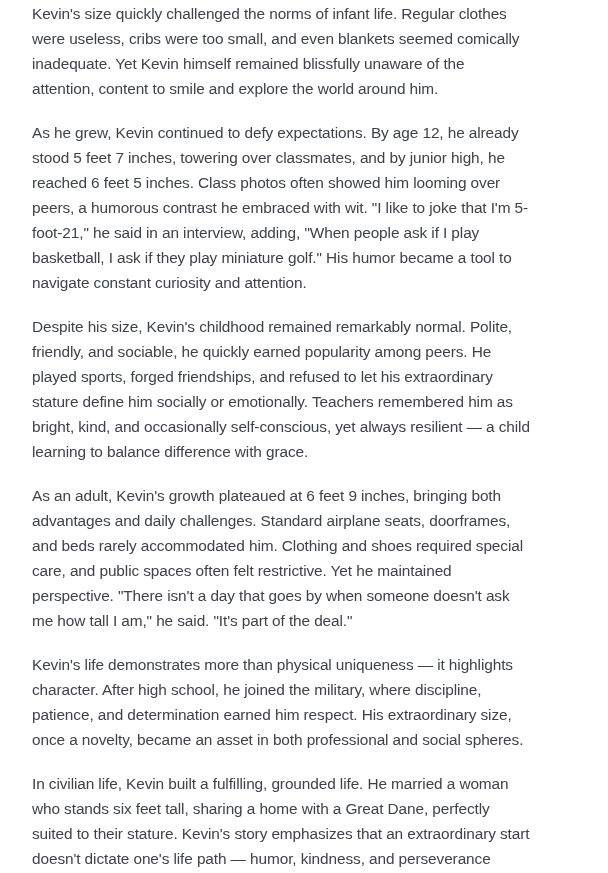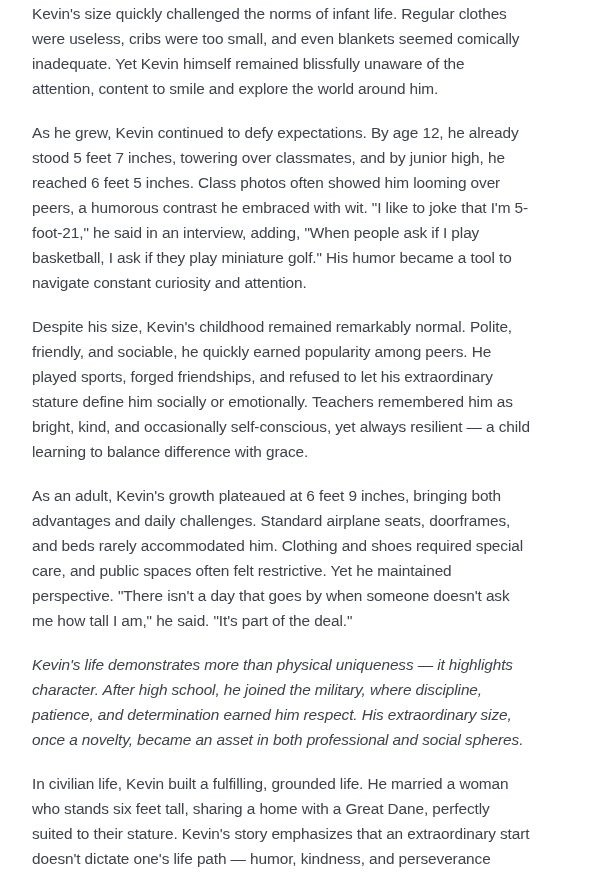--- a/index.html
+++ b/index.html
@@ -31,15 +31,15 @@
   }
 </style>
 </head>
 <body style="background: rgb(255, 255, 255);">
 
 <div class="article-body">
   <p class="article-paragraph" style="color: rgb(62, 67, 75);">Kevin's size quickly challenged the norms of infant life. Regular clothes were useless, cribs were too small, and even blankets seemed comically inadequate. Yet Kevin himself remained blissfully unaware of the attention, content to smile and explore the world around him.</p>
   <p class="article-paragraph" style="color: rgb(62, 67, 75);">As he grew, Kevin continued to defy expectations. By age 12, he already stood 5 feet 7 inches, towering over classmates, and by junior high, he reached 6 feet 5 inches. Class photos often showed him looming over peers, a humorous contrast he embraced with wit. "I like to joke that I'm 5-foot-21," he said in an interview, adding, "When people ask if I play basketball, I ask if they play miniature golf." His humor became a tool to navigate constant curiosity and attention.</p>
   <p class="article-paragraph" style="color: rgb(62, 67, 75);">Despite his size, Kevin's childhood remained remarkably normal. Polite, friendly, and sociable, he quickly earned popularity among peers. He played sports, forged friendships, and refused to let his extraordinary stature define him socially or emotionally. Teachers remembered him as bright, kind, and occasionally self-conscious, yet always resilient — a child learning to balance difference with grace.</p>
   <p class="article-paragraph" style="color: rgb(62, 67, 75);">As an adult, Kevin's growth plateaued at 6 feet 9 inches, bringing both advantages and daily challenges. Standard airplane seats, doorframes, and beds rarely accommodated him. Clothing and shoes required special care, and public spaces often felt restrictive. Yet he maintained perspective. "There isn't a day that goes by when someone doesn't ask me how tall I am," he said. "It's part of the deal."</p>
-  <p class="article-paragraph" style="color: rgb(62, 67, 75); font-style: italic;">Kevin's life demonstrates more than physical uniqueness — it highlights character. After high school, he joined the military, where discipline, patience, and determination earned him respect. His extraordinary size, once a novelty, became an asset in both professional and social spheres.</p>
+  <p class="article-paragraph" style="color: rgb(62, 67, 75);">Kevin's life demonstrates more than physical uniqueness — it highlights character. After high school, he joined the military, where discipline, patience, and determination earned him respect. His extraordinary size, once a novelty, became an asset in both professional and social spheres.</p>
   <p class="article-paragraph" style="color: rgb(62, 67, 75);">In civilian life, Kevin built a fulfilling, grounded life. He married a woman who stands six feet tall, sharing a home with a Great Dane, perfectly suited to their stature. Kevin's story emphasizes that an extraordinary start doesn't dictate one's life path — humor, kindness, and perseverance define his narrative more than public fascination ever could.</p>
 </div>
 
 </body></html>

